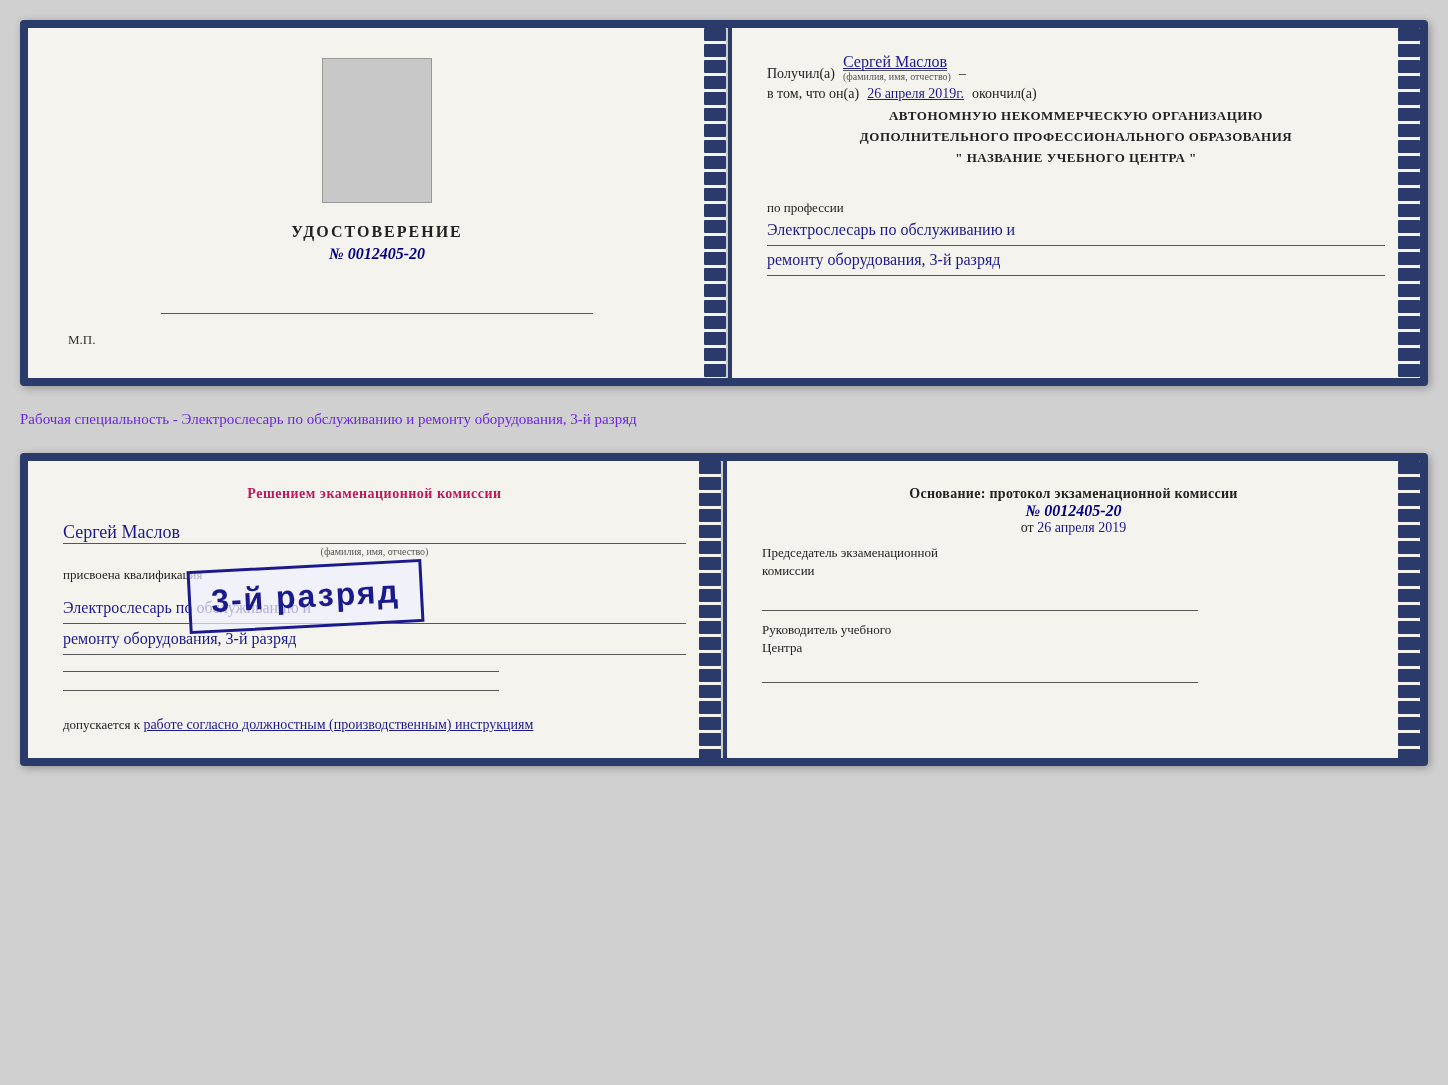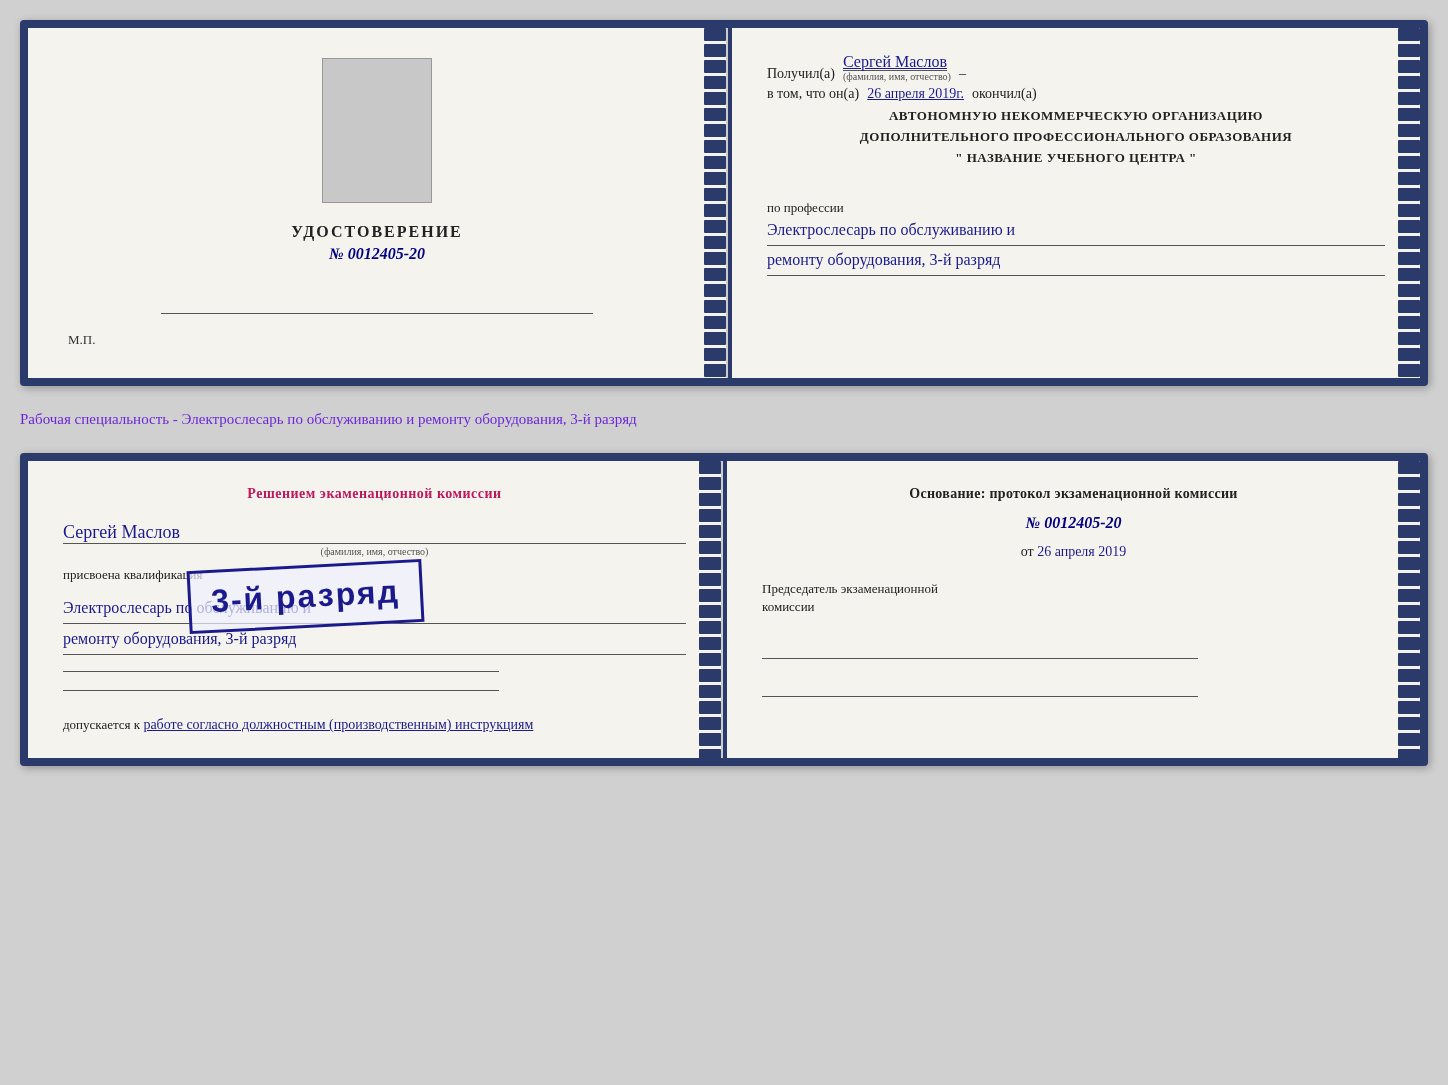--- a/index.html
+++ b/index.html
@@ -206,21 +206,21 @@
       gap: 10px;
       border-right: 2px solid #ccc;
       position: relative;
     }
 
     .cert2-right {
       flex: 1;
       padding: 25px 35px;
       display: flex;
       flex-direction: column;
-      gap: 12px;
+      gap: 0;
       position: relative;
     }
 
     .decision-title {
       font-size: 14px;
       font-weight: bold;
       text-align: center;
       color: #be185d;
       letter-spacing: 0.5px;
     }
@@ -533,20 +533,24 @@
         <span class="handwritten">26 апреля 2019</span>
       </div>
 
       <div class="chairman-title">
         <span>Председатель экзаменационной</span><br>
         <span>комиссии</span>
       </div>
 
       <div style="border-bottom:1px solid #555; width:70%; margin-top:30px;"></div>
 
+      <div class="director-title" style="margin-top:10px;">
+        <span>Руководитель учебного</span><br>
+        <span>Центра</span>
+      </div>
 
       <div style="border-bottom:1px solid #555; width:70%; margin-top:25px;"></div>
 
       <div class="deco-col">
         <div class="deco-col-bar"></div>
           <div class="deco-col-bar"></div>
         <div class="deco-col-bar"></div>
           <div class="deco-col-bar"></div>
         <div class="deco-col-bar"></div>
           <div class="deco-col-bar"></div>

